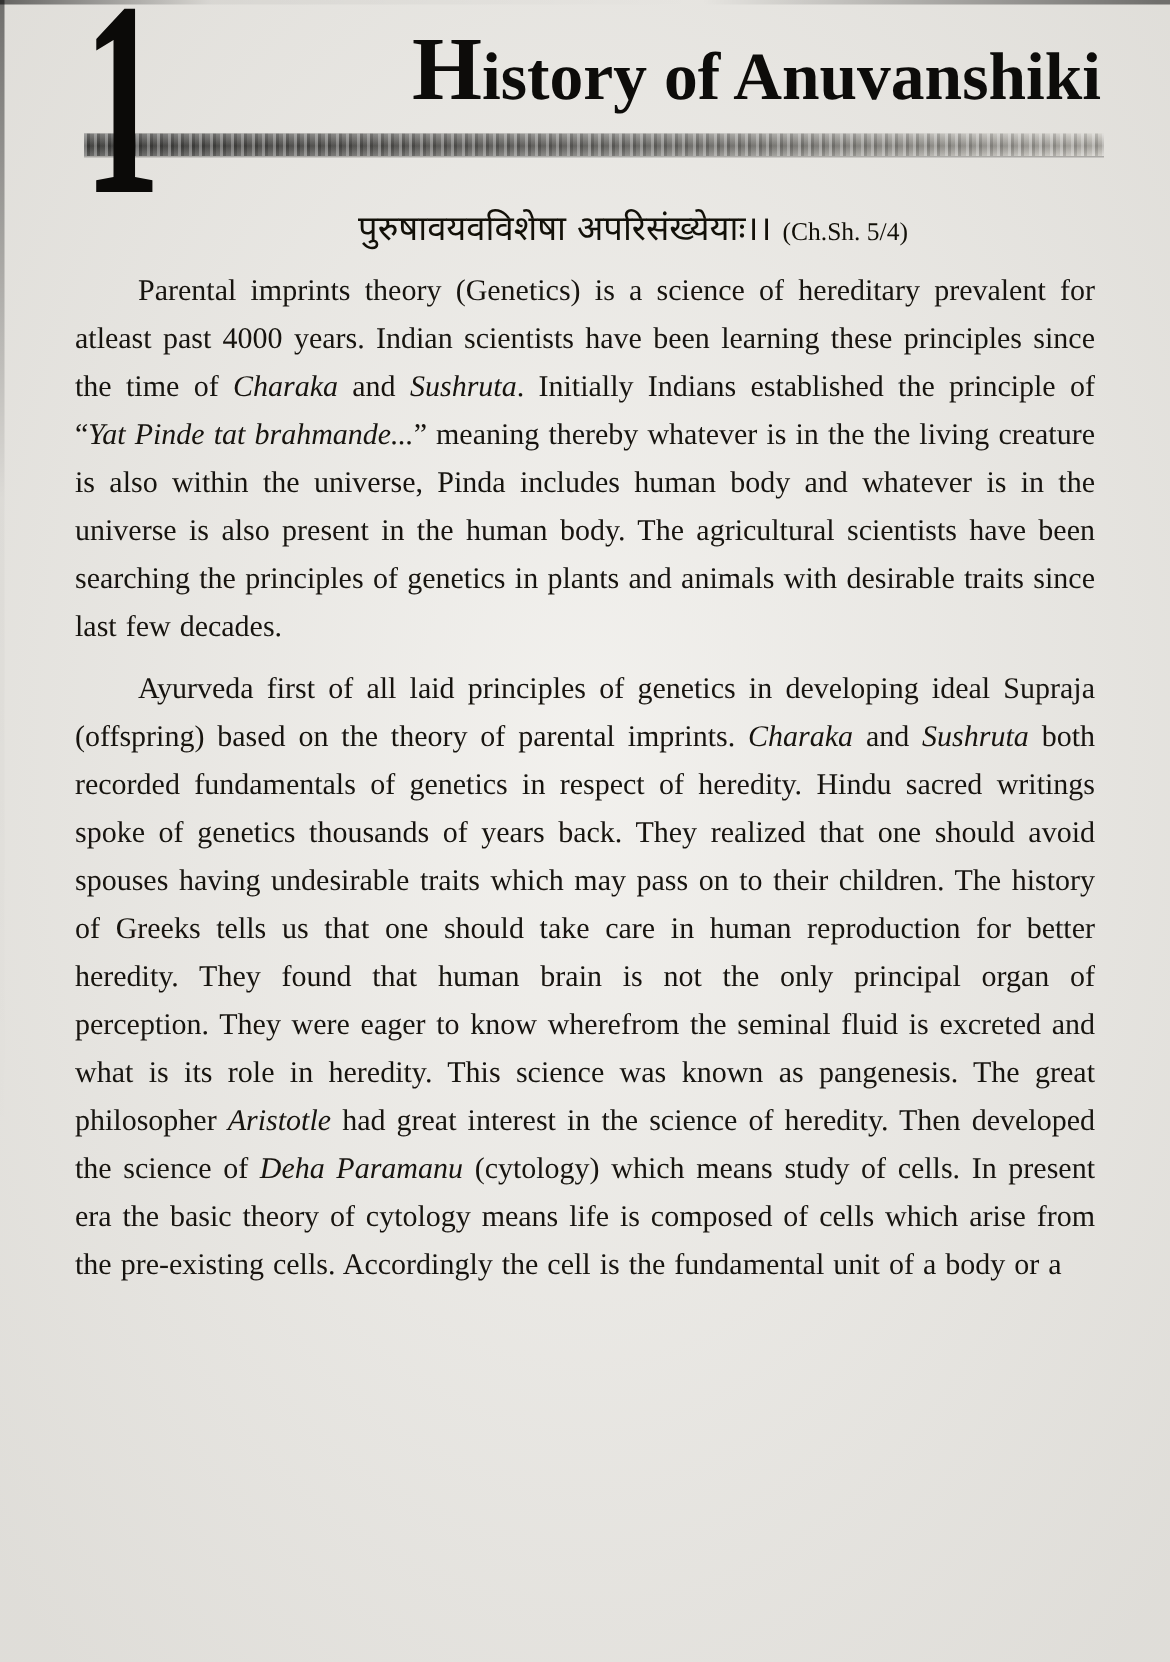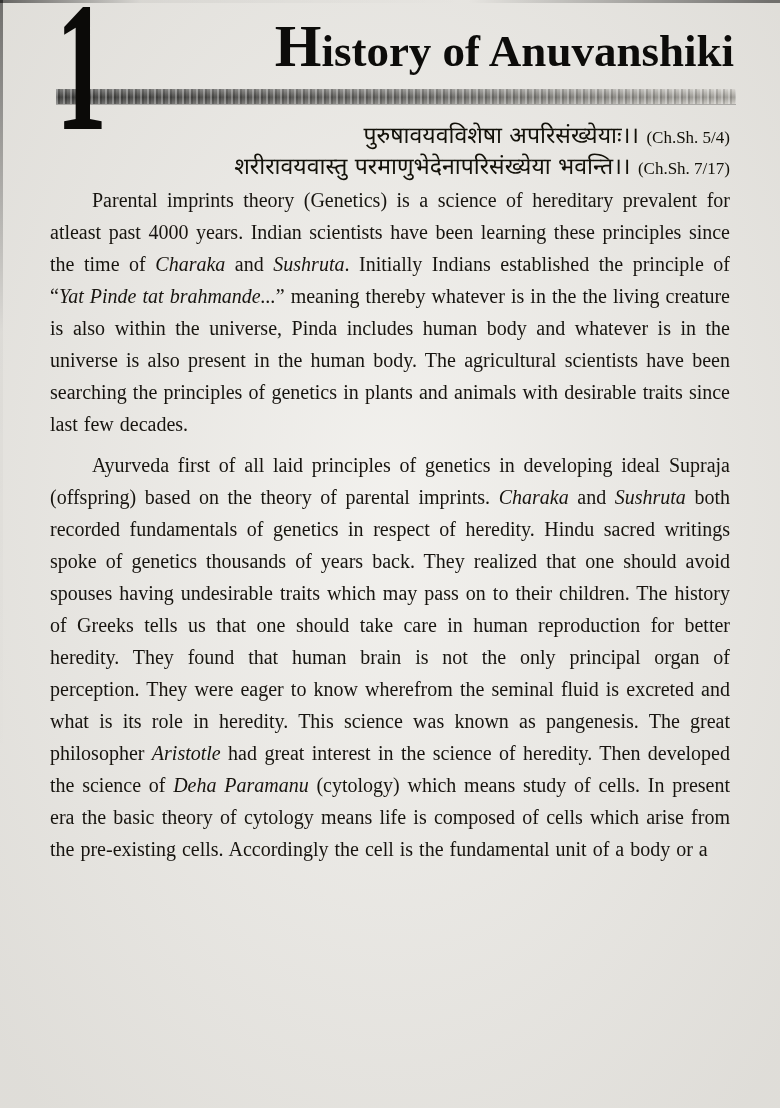--- a/index.html
+++ b/index.html
@@ -73,25 +73,25 @@
     text-align: justify;
     color: #17140f;
   }
   .para {
     margin: 0 0 9px 0;
     text-indent: 42px;
     word-spacing: 1px;
   }
   .para em { font-style: italic; }
   .shloka {
-    margin: 0 0 2px 64px;
+    margin: 10px 0 2px 64px;
     text-indent: 0;
-    text-align: right;
+    text-align: center;
     font-size: 23px;
-    line-height: 26px;
+    line-height: 42px;
     color: #121008;
   }
   .shloka-text { font-family: "DejaVu Sans", "Liberation Serif", serif; }
   .shloka-ref {
     font-size: 17px;
     font-family: "Liberation Serif", serif;
     white-space: nowrap;
   }
   
   .scan-edge-top {
@@ -115,17 +115,16 @@
   <div class="chapter-number">1</div>
 
   <div class="header">
     <h1 class="title-line1">History of Anuvanshiki</h1>
   </div>
 
   <div class="title-ribbon"></div>
 
   <div class="content">
       <div class="shloka"><span class="shloka-text">पुरुषावयवविशेषा अपरिसंख्येयाः।। </span><span class="shloka-ref">(Ch.Sh. 5/4)</span></div>
-      <div class="shloka"><span class="shloka-text">शरीरावयवास्तु परमाणुभेदेनापरिसंख्येया भवन्ति।। </span><span class="shloka-ref">(Ch.Sh. 7/17)</span></div>
       <p class="para"><span>Parental imprints theory (Genetics) is a science of hereditary prevalent for atleast past 4000 years. Indian scientists have been learning these principles since the time of </span><em>Charaka</em><span> and </span><em>Sushruta</em><span>. Initially Indians established the principle of “</span><em>Yat Pinde tat brahmande...</em><span>” meaning thereby whatever is in the the living creature is also within the universe, Pinda includes human body and whatever is in the universe is also present in the human body. The agricultural scientists have been searching the principles of genetics in plants and animals with desirable traits since last few decades.</span></p>
       <p class="para"><span>Ayurveda first of all laid principles of genetics in developing ideal Supraja (offspring) based on the theory of parental imprints. </span><em>Charaka</em><span> and </span><em>Sushruta</em><span> both recorded fundamentals of genetics in respect of heredity. Hindu sacred writings spoke of genetics thousands of years back. They realized that one should avoid spouses having undesirable traits which may pass on to their children. The history of Greeks tells us that one should take care in human reproduction for better heredity. They found that human brain is not the only principal organ of perception. They were eager to know wherefrom the seminal fluid is excreted and what is its role in heredity. This science was known as pangenesis. The great philosopher </span><em>Aristotle</em><span> had great interest in the science of heredity. Then developed the science of </span><em>Deha Paramanu</em><span> (cytology) which means study of cells. In present era the basic theory of cytology means life is composed of cells which arise from the pre-existing cells. Accordingly the cell is the fundamental unit of a body or a</span></p>
     </div>
 </div>
 
 </body></html>

